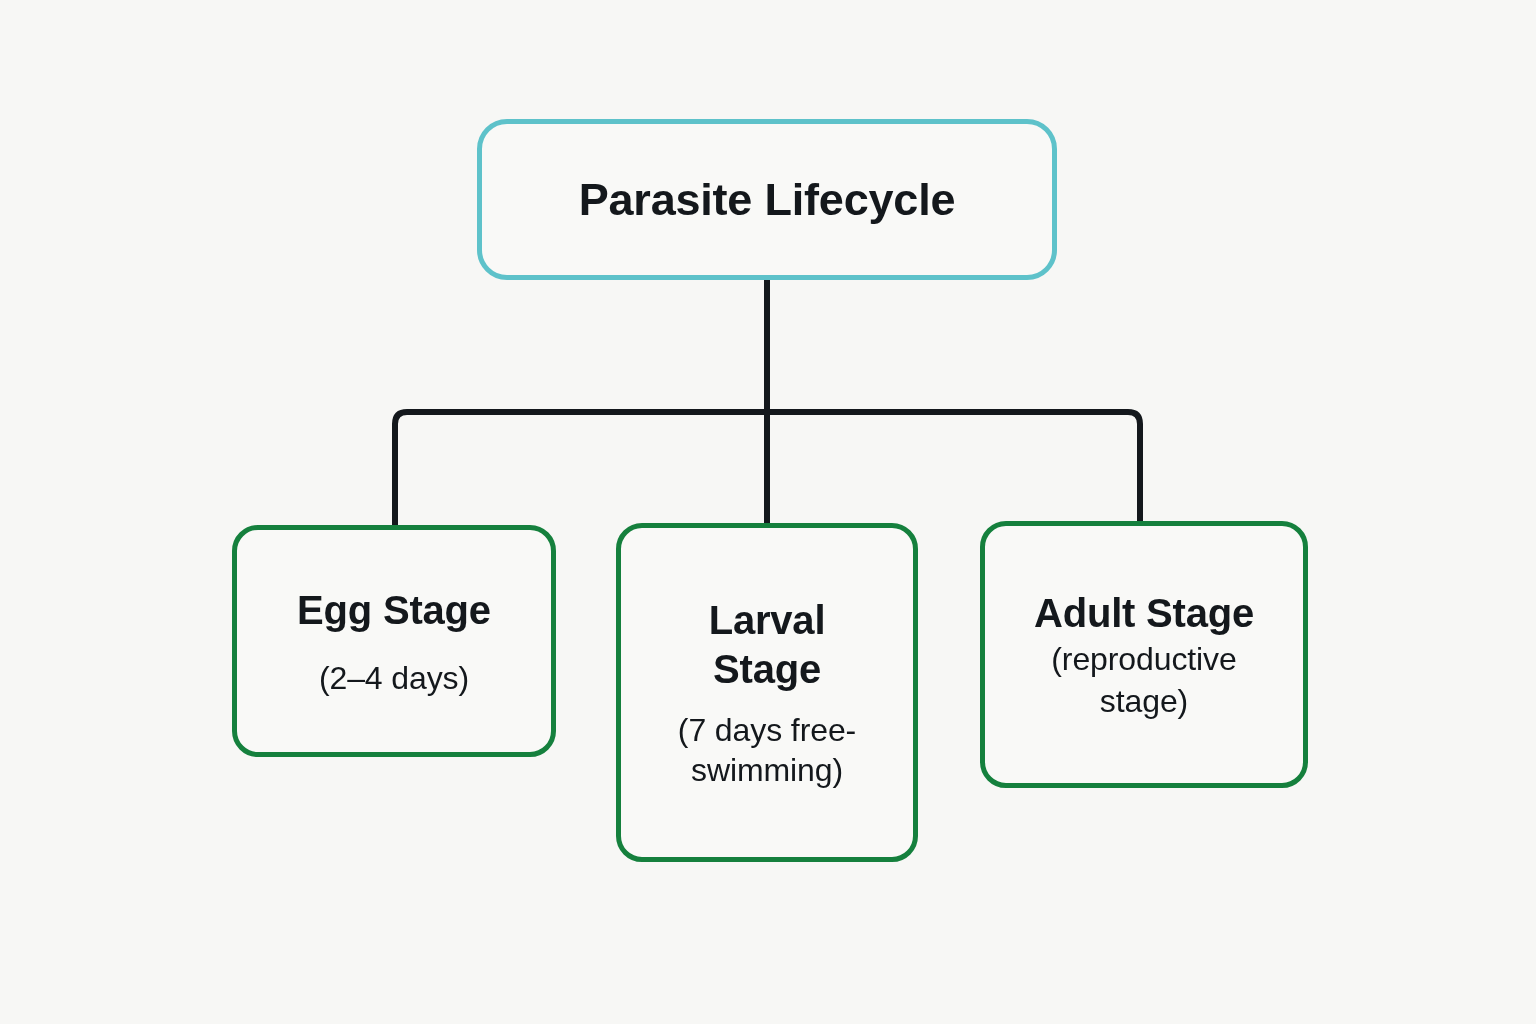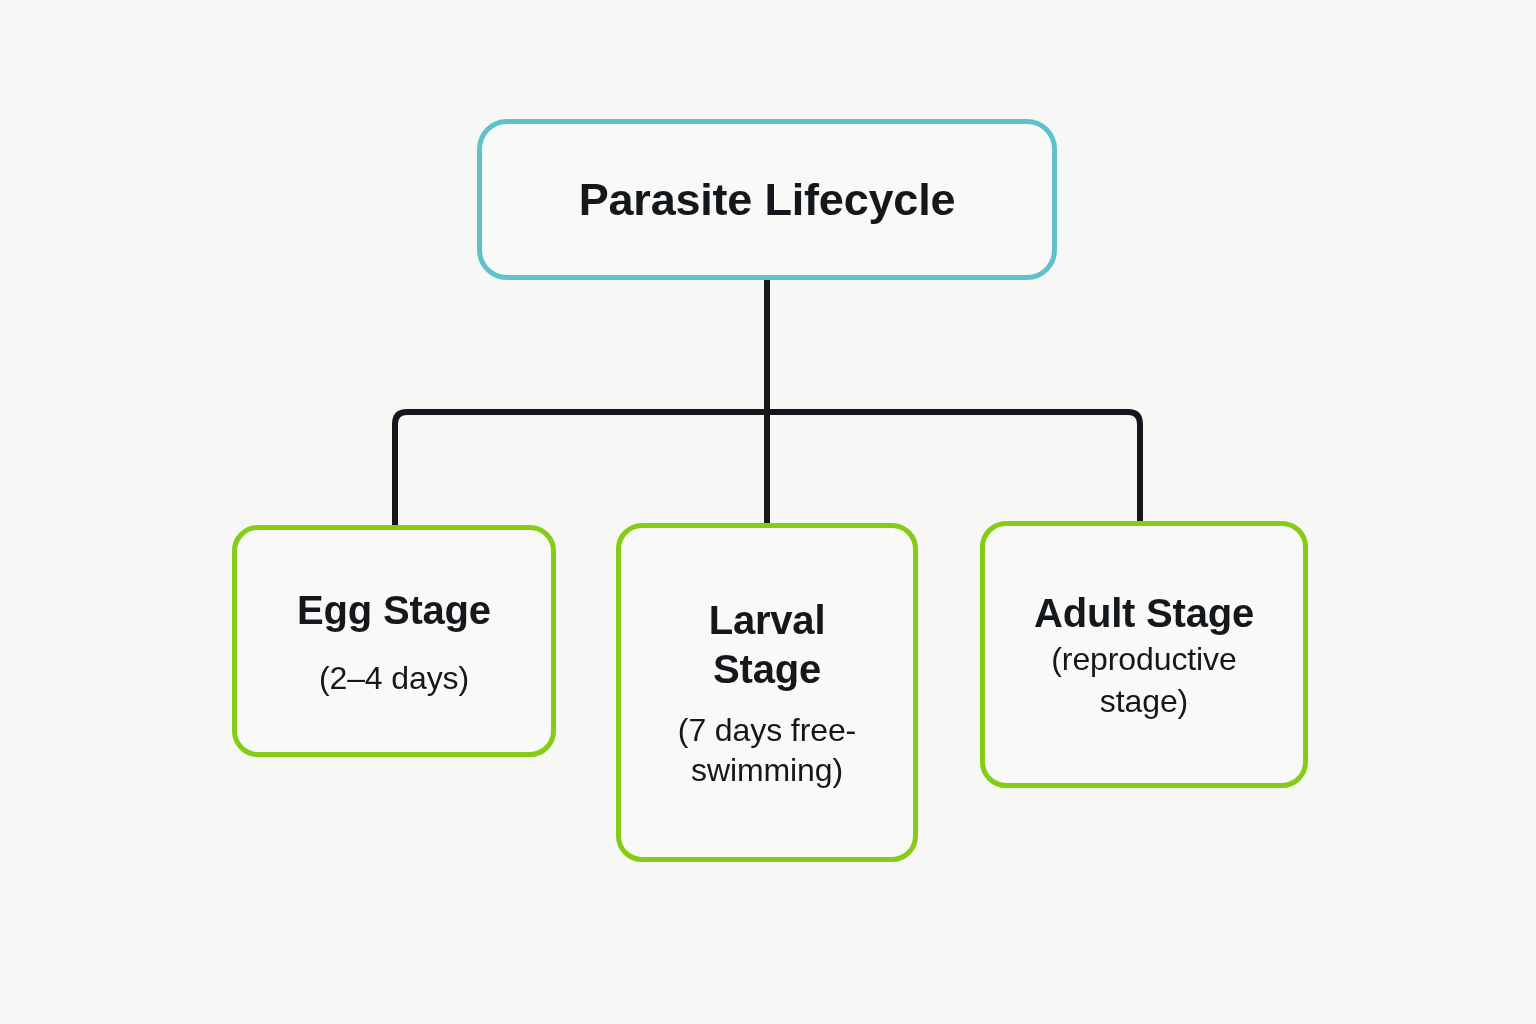--- a/index.html
+++ b/index.html
@@ -42,21 +42,21 @@
     text-align: center;
     color: #14181c;
   }
 
   .node-root {
     border: 5px solid #5ec2ca;
     border-radius: 30px;
   }
 
   .node-child {
-    border: 5px solid #84cc16;
+    border: 5px solid #15803d;
     border-radius: 26px;
   }
 
   .node-title {
     font-weight: bold;
     letter-spacing: -0.2px;
   }
 
   .node-sub {
     font-weight: normal;

